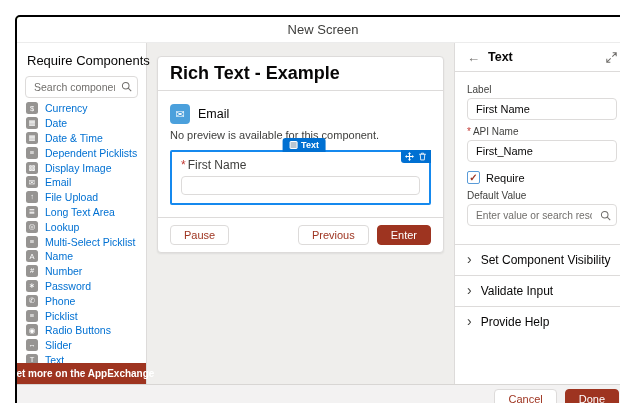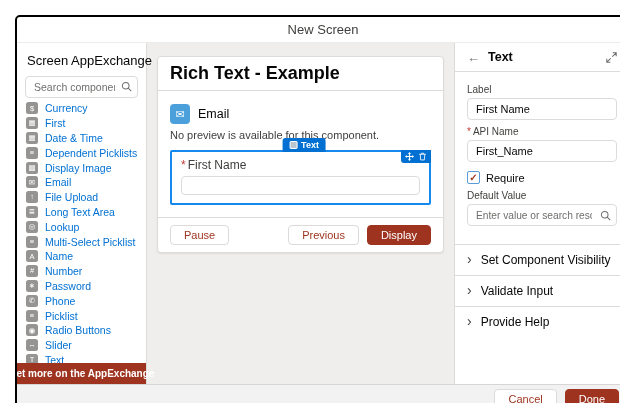--- a/index.html
+++ b/index.html
@@ -102,39 +102,39 @@
 
 <div class="frame">
 
   <div class="titlebar">
     <span>New Screen</span>
   </div>
 
   <div class="body">
 
     <div class="sidebar">
-      <div class="sidebar-title">Screen AppExchange</div>
+      <div class="sidebar-title">Require Components</div>
       <div class="search-wrap">
         <input class="search-input" type="text" placeholder="Search components..." style="">
         <span class="in-icon">
           <svg viewBox="0 0 14 14">
               <circle cx="6" cy="6" r="4.2" stroke="currentColor" stroke-width="1.3" fill="none"></circle>
               <path d="M9.2 9.2L13 13" stroke="currentColor" stroke-width="1.3"></path>
             </svg>
         </span>
       </div>
       <div class="side-list">
 
       <div class="side-item">
           <span class="side-icon">$</span>
           <span class="side-label">Currency</span>
         </div>
           <div class="side-item">
           <span class="side-icon">▦</span>
-          <span class="side-label">First</span>
+          <span class="side-label">Date</span>
         </div>
           <div class="side-item">
           <span class="side-icon">▦</span>
           <span class="side-label">Date &amp; Time</span>
         </div>
           <div class="side-item">
           <span class="side-icon">≡</span>
           <span class="side-label">Dependent Picklists</span>
         </div>
           <div class="side-item">
@@ -227,21 +227,21 @@
             <div class="sel-label">
               <span class="req">*</span><span>First Name</span>
             </div>
             <input class="sel-input" type="text" value="" style="">
           </div>
         </div>
         <div class="card-footer">
           <button class="btn">Pause</button>
           <div class="right">
             <button class="btn">Previous</button>
-            <button class="btn brand">Display</button>
+            <button class="btn brand">Enter</button>
           </div>
         </div>
       </div>
     </div>
 
     <div class="panel">
       <div class="panel-header">
         <span class="back-arrow"></span>
         <span class="panel-title">Text</span>
         <span class="expand-btn">

